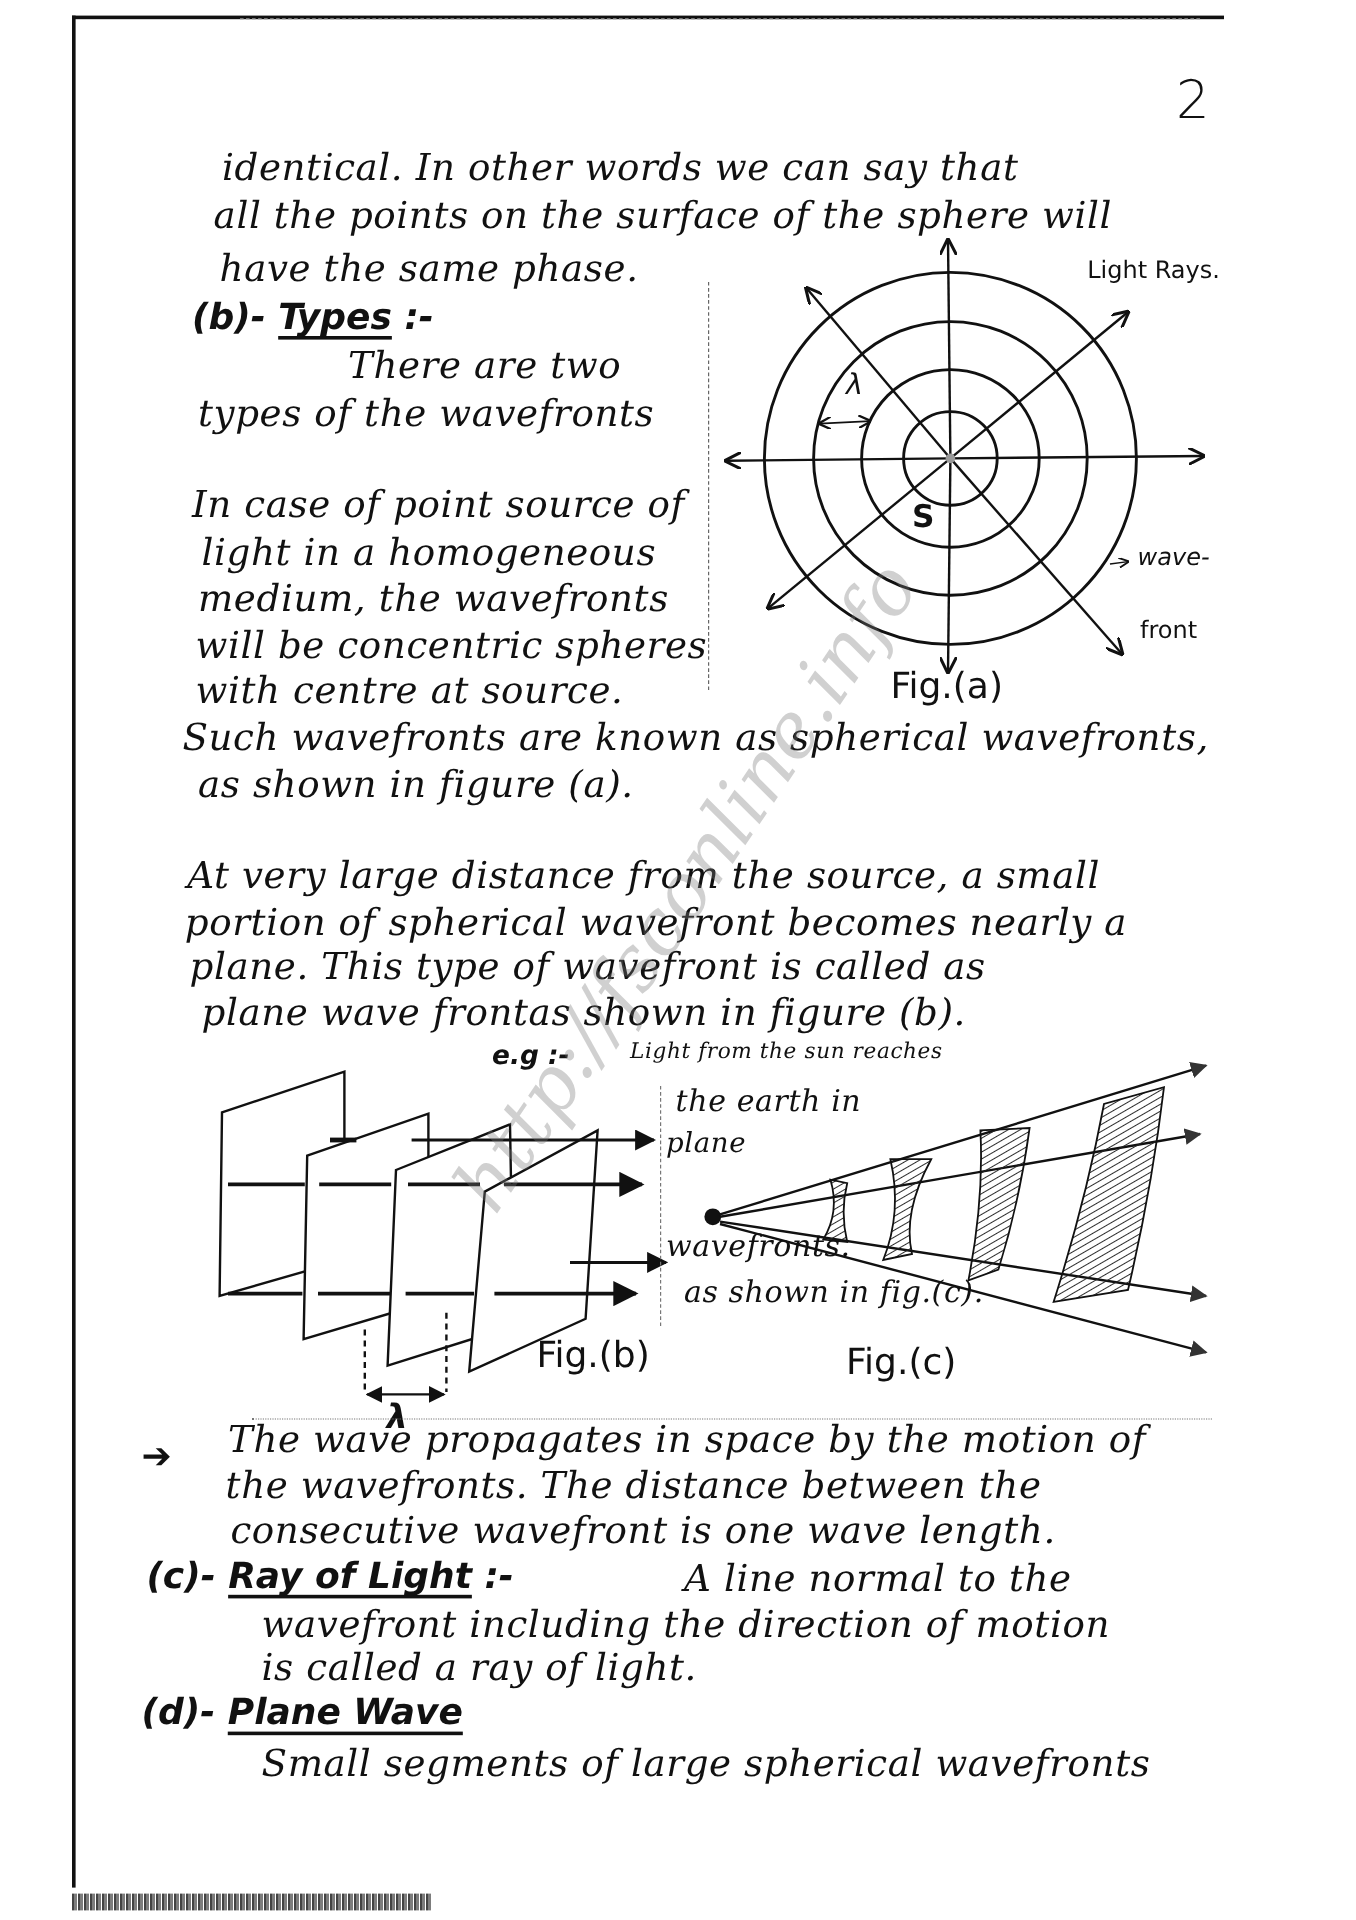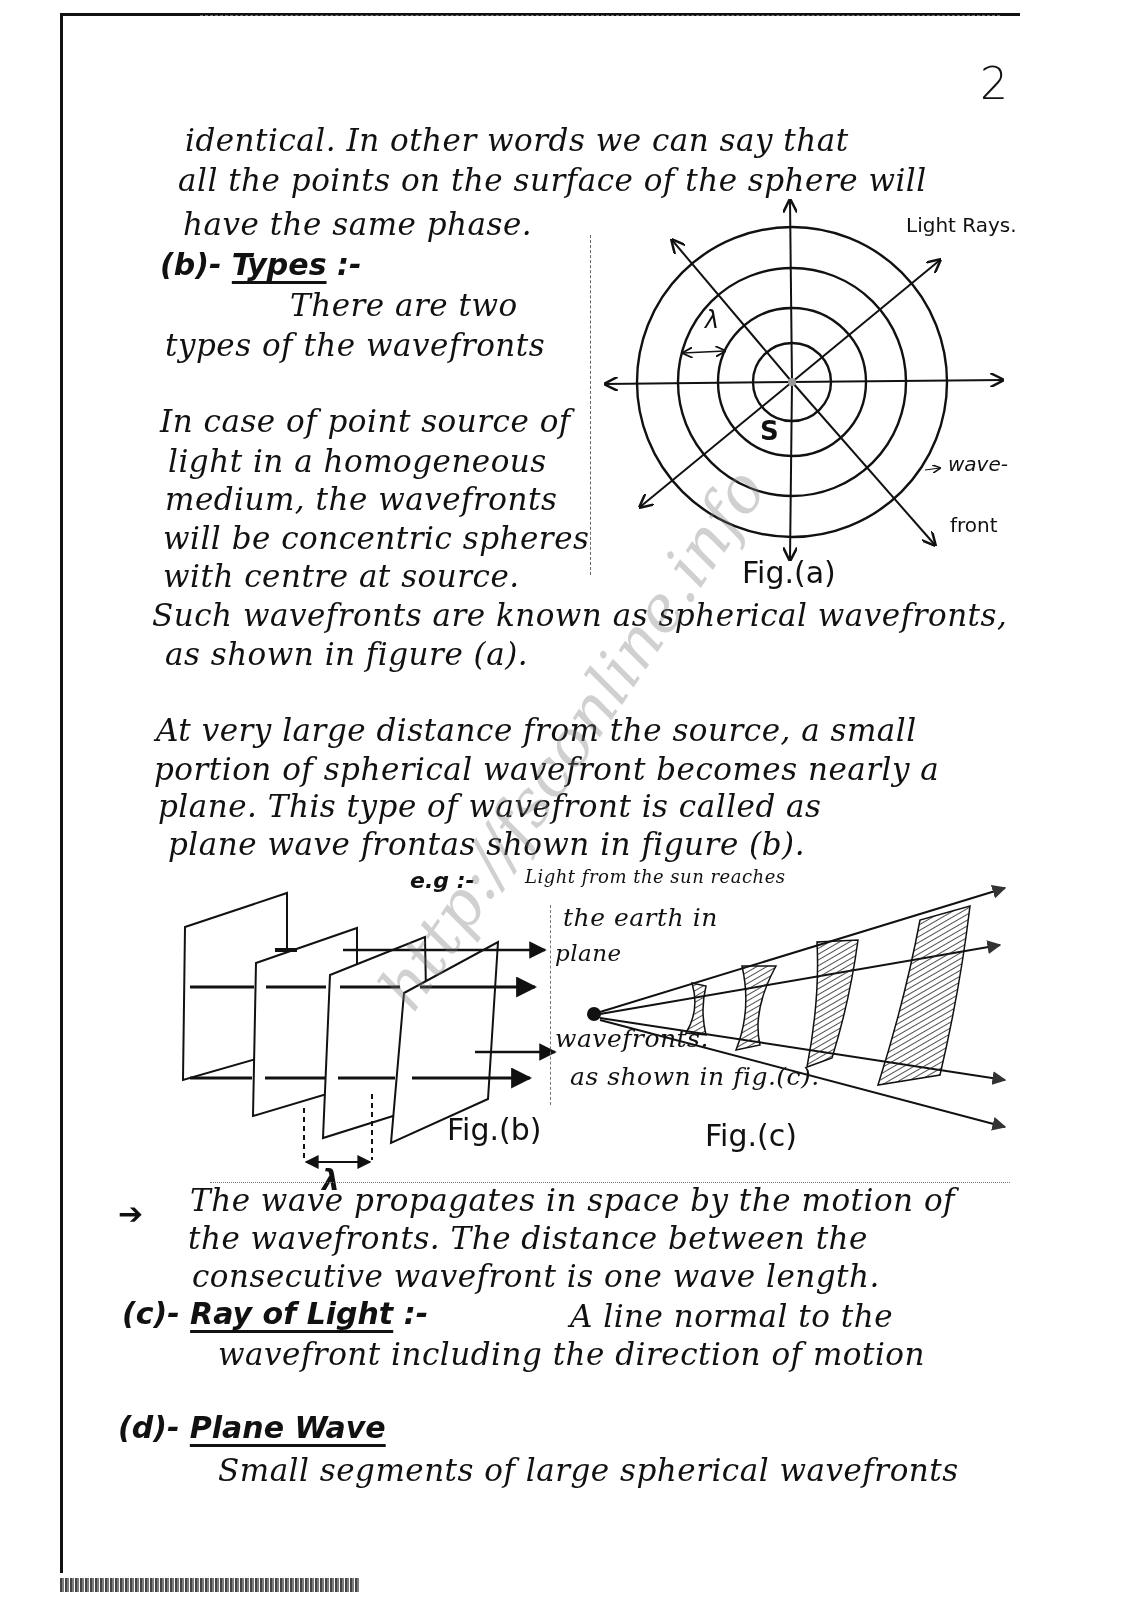--- a/index.html
+++ b/index.html
@@ -182,20 +182,21 @@
   <div class="line" style="left:188px; top:1220px;">the wavefronts. The distance between the</div>
   <div class="line" style="left:192px; top:1258px;">consecutive wavefront is one wave length.</div>
 
   <div class="heading" style="left:122px; top:1296px;">
     <span>(c)-</span>
     <span class="u">Ray of Light</span>
     <span>:-</span>
   </div>
   <div class="line" style="left:570px; top:1298px;">A line normal to the</div>
   <div class="line" style="left:218px; top:1336px;">wavefront including the direction of motion</div>
+  <div class="line" style="left:218px; top:1372px;">is called a ray of light.</div>
 
   <div class="heading" style="left:118px; top:1410px;">
     <span>(d)-</span>
     <span class="u">Plane Wave</span>
   </div>
   <div class="line" style="left:218px; top:1452px;">Small segments of large spherical wavefronts</div>
 
   <div class="watermark" style="left:395px; top:965px;">http://fsconline.info</div>
 </div>
 

